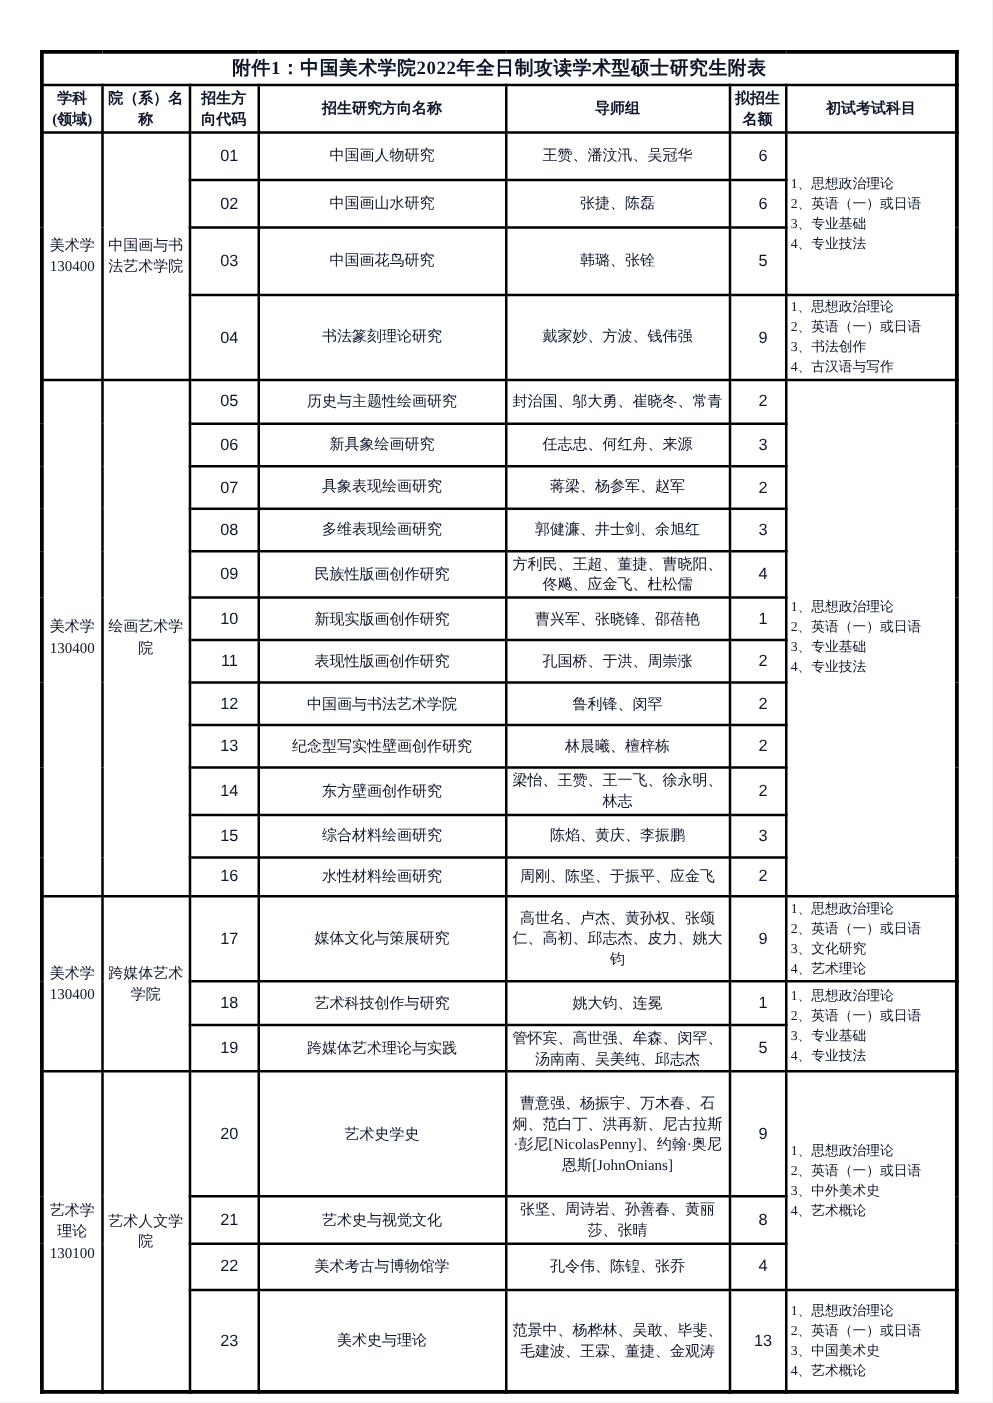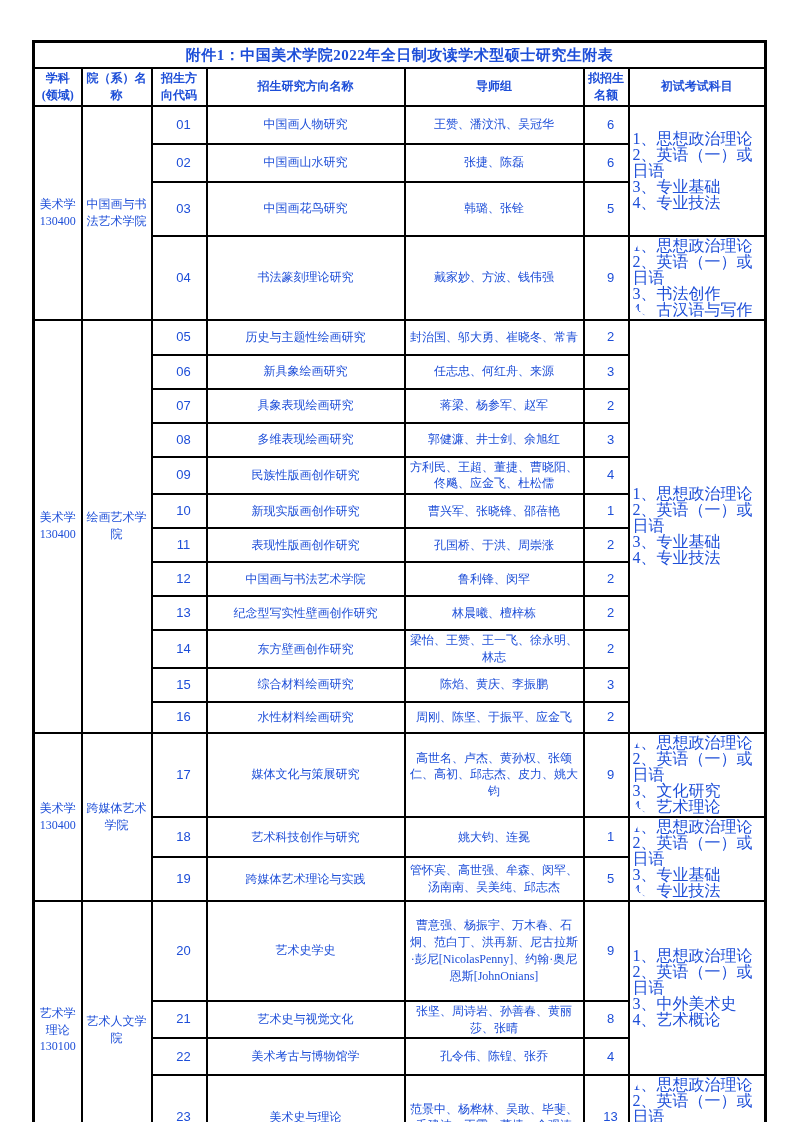--- a/index.html
+++ b/index.html
@@ -1,19 +1,19 @@
 <!DOCTYPE html>
 <html><head>
 <meta charset="utf-8">
 <style>
   html,body { margin:0; padding:0; background:#e9e9e9; }
   .page {
     position:relative; width:794px; height:1122px; margin:0 auto;
     background:#ffffff; overflow:hidden;
-    font-family:"Liberation Serif", serif; color:#1d4ed8;
+    font-family:"Liberation Serif", serif; color:#0f172a;
   }
   table.main {
     position:absolute; left:32px; top:40px; width:732px;
     border-collapse:collapse; table-layout:fixed;
     border:3px solid #000;
   }
   td, th {
     border:2px solid #000;
     padding:1px 3px;
     text-align:center; vertical-align:middle;
@@ -24,21 +24,21 @@
   .title-cell {
     font-size:15px; font-weight:bold; height:22px;
     letter-spacing:0.5px;
   }
   th { font-weight:bold; font-size:12px; }
   tr.hdr { height:28px; }
   .pre { white-space:pre-line; }
   .num { font-family:"Liberation Sans", sans-serif; font-size:13px;padding-left:12px; }
   .exam {
     text-align:left; white-space:pre-line;
-    font-size:16px; line-height:16px; padding-left:3px;border-radius:27px;
+    font-size:11px; line-height:16px; padding-left:3px;
   }
   .mentors { font-size:12px; }
   col.c-subject { width:48px; }
   col.c-college { width:70px; }
   col.c-code    { width:55px; }
   col.c-name    { width:198px; }
   col.c-mentors { width:179px; }
   col.c-quota   { width:45px; }
   col.c-exam    { width:137px; }
 </style>

